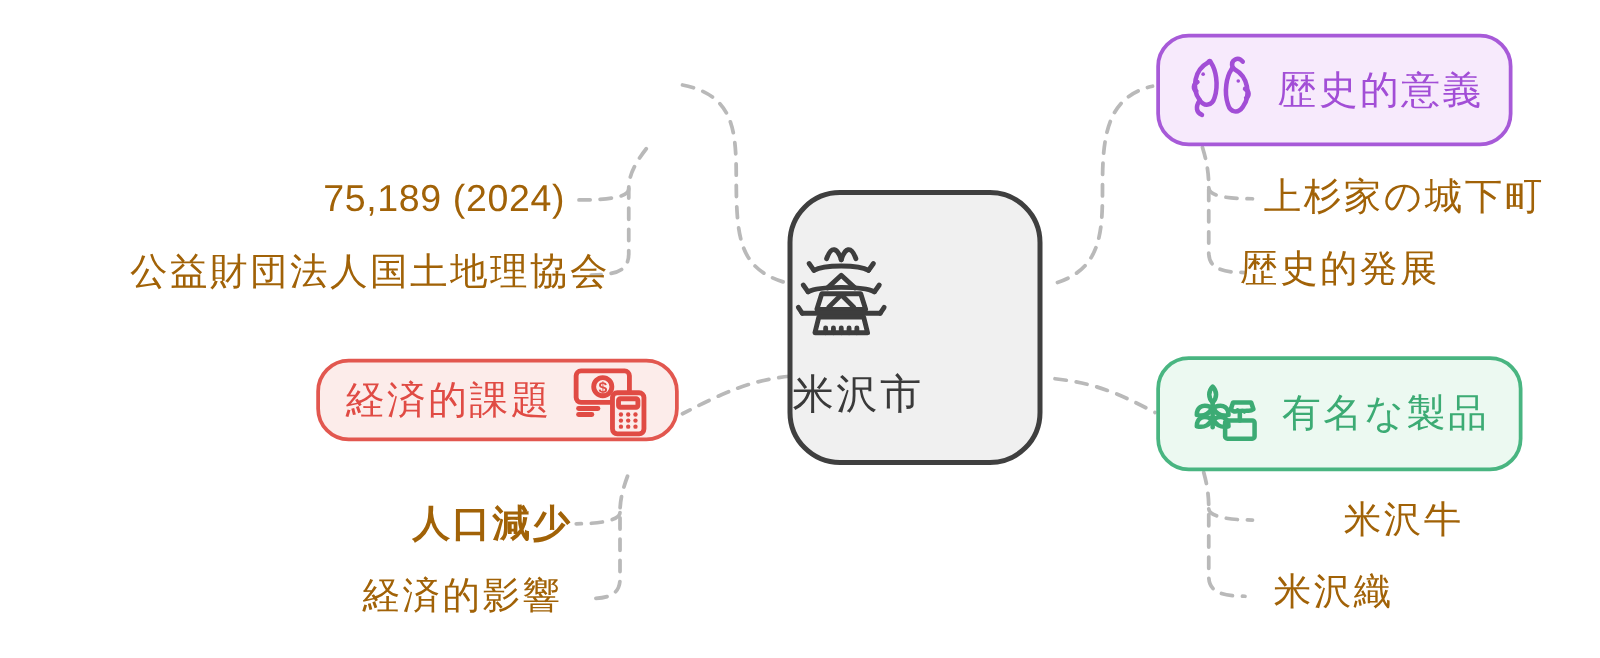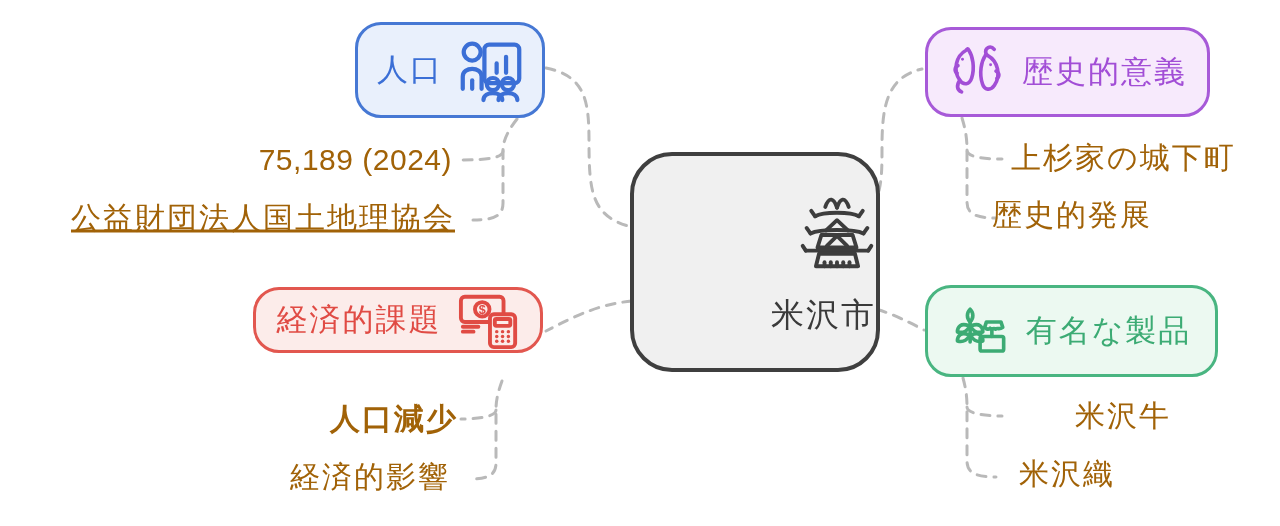--- a/index.html
+++ b/index.html
@@ -14,23 +14,23 @@
 
   .b-blue  {left:355px;top:22px;width:190px;height:96px;border-radius:26px;
             border-color:#4678d4;background:#e9f0fc;color:#3b6fd6;}
   .b-purple{left:925px;top:27px;width:285px;height:90px;border-radius:26px;
             border-color:#a75ad8;background:#f7eafc;color:#a24ed6;}
   .b-red   {left:253px;top:287px;width:290px;height:66px;border-radius:26px;
             border-color:#e2574f;background:#fcecea;color:#e04b44;}
   .b-green {left:925px;top:285px;width:293px;height:92px;border-radius:26px;
             border-color:#49b581;background:#ecf9f1;color:#3cab74;}
 
-  .center-node{position:absolute;left:630px;top:152px;width:250px;height:220px;border-radius:42px;
+  .center-node{position:absolute;left:630px;top:152px;width:204px;height:220px;border-radius:42px;
                border:4px solid #3f3f3f;background:#f0f0f0;box-sizing:border-box;
-               display:flex;flex-direction:column;align-items:flex-end;justify-content:center;gap:10px;}
+               display:flex;flex-direction:column;align-items:flex-start;justify-content:center;gap:10px;}
   .center-node .label{font-size:33px;font-weight:500;letter-spacing:2px;color:#3a3a3a;}
 
   .leaf{position:absolute;font-size:30px;color:#a16207;letter-spacing:2px;white-space:nowrap;
         transform:translateY(-50%);}
   .num{letter-spacing:0.5px;}
   .icon{flex:0 0 auto;display:block;}
 </style>
 </head>
 <body>
 
@@ -70,35 +70,20 @@
       <path d="M27,80 L73,80 L77,96 L23,96 Z"></path>
       <path d="M34,91 L34,96"></path>
         <path d="M42,91 L42,96"></path>
         <path d="M50,91 L50,96"></path>
       <path d="M58,91 L58,96"></path>
         <path d="M66,91 L66,96"></path>
     </svg>
     <span class="label">米沢市</span>
   </div>
 
-  <div class="node b-blue">
-    <span class="label">人口</span>
-    <svg class="icon" width="64" height="68" viewBox="0 0 68 72" fill="none" stroke="currentColor" stroke-width="4.5" stroke-linecap="round" stroke-linejoin="round">
-      <rect x="27" y="9" width="37" height="41" rx="5"></rect>
-      <path d="M40,39 L40,29"></path>
-        <path d="M50,39 L50,22"></path>
-      <circle cx="14" cy="17" r="9"></circle>
-      <path d="M4,56 L4,43 C4,32 24,32 24,43 L24,56"></path>
-      <path d="M14,47 L14,56"></path>
-      <circle cx="36" cy="51" r="6.5"></circle>
-      <path d="M26,68 C26,58 46,58 46,68"></path>
-      <circle cx="52" cy="51" r="6.5"></circle>
-      <path d="M42,68 C42,58 62,58 62,68"></path>
-    </svg>
-  </div>
 
   <div class="node b-purple">
     <svg class="icon" width="58" height="62" viewBox="0 0 64 68" fill="none" stroke="currentColor" stroke-width="4" stroke-linecap="round" stroke-linejoin="round">
       <path d="M20,10 C9,16 5,32 13,43 C17,49 24,48 26,41 C30,29 27,16 23,10 C22,7 21,9 20,10 Z"></path>
       <path d="M13,43 C9,49 10,54 15,56"></path>
       <circle cx="16" cy="20" r="1.6" fill="currentColor" stroke="none"></circle>
       <path d="M11,27 C7,29 7,33 10,35"></path>
       <path d="M44,16 C55,22 59,38 51,49 C47,55 40,54 38,47 C34,35 37,22 41,16 C42,13 43,15 44,16 Z"></path>
       <path d="M42,14 C40,7 47,4 51,9"></path>
       <circle cx="47" cy="26" r="1.6" fill="currentColor" stroke="none"></circle>
@@ -140,21 +125,21 @@
       <path d="M18,38 C10,35 6,39 6,45 C13,47 18,43 19,39"></path>
       <path d="M22,38 C30,35 34,39 34,45 C27,47 22,43 21,39"></path>
       <path d="M36,30 L38,24 L54,24 L56,30 C52,33 50,30 48,32 C46,30 44,33 42,31 C40,33 38,32 36,30 Z"></path>
       <path d="M44,33 L44,40"></path>
       <rect x="31" y="40" width="26" height="16" rx="2"></rect>
     </svg>
     <span class="label">有名な製品</span>
   </div>
 
   <div class="leaf num" style="right:828px;top:160px;">75,189 (2024)</div>
-  <div class="leaf" style="right:825px;top:218px;text-decoration:underline;">公益財団法人国土地理協会</div>
+  <div class="leaf" style="right:792px;top:218px;">公益財団法人国土地理協会</div>
 
   <div class="leaf" style="left:1011px;top:158px;text-align:right;">上杉家の城下町</div>
   <div class="leaf" style="left:992px;top:215px;">歴史的発展</div>
 
   <div class="leaf" style="right:822px;top:419px;font-weight:bold;">人口減少</div>
   <div class="leaf" style="right:830px;top:477px;">経済的影響</div>
 
   <div class="leaf" style="left:1075px;top:416px;">米沢牛</div>
   <div class="leaf" style="left:1019px;top:474px;">米沢織</div>
 

